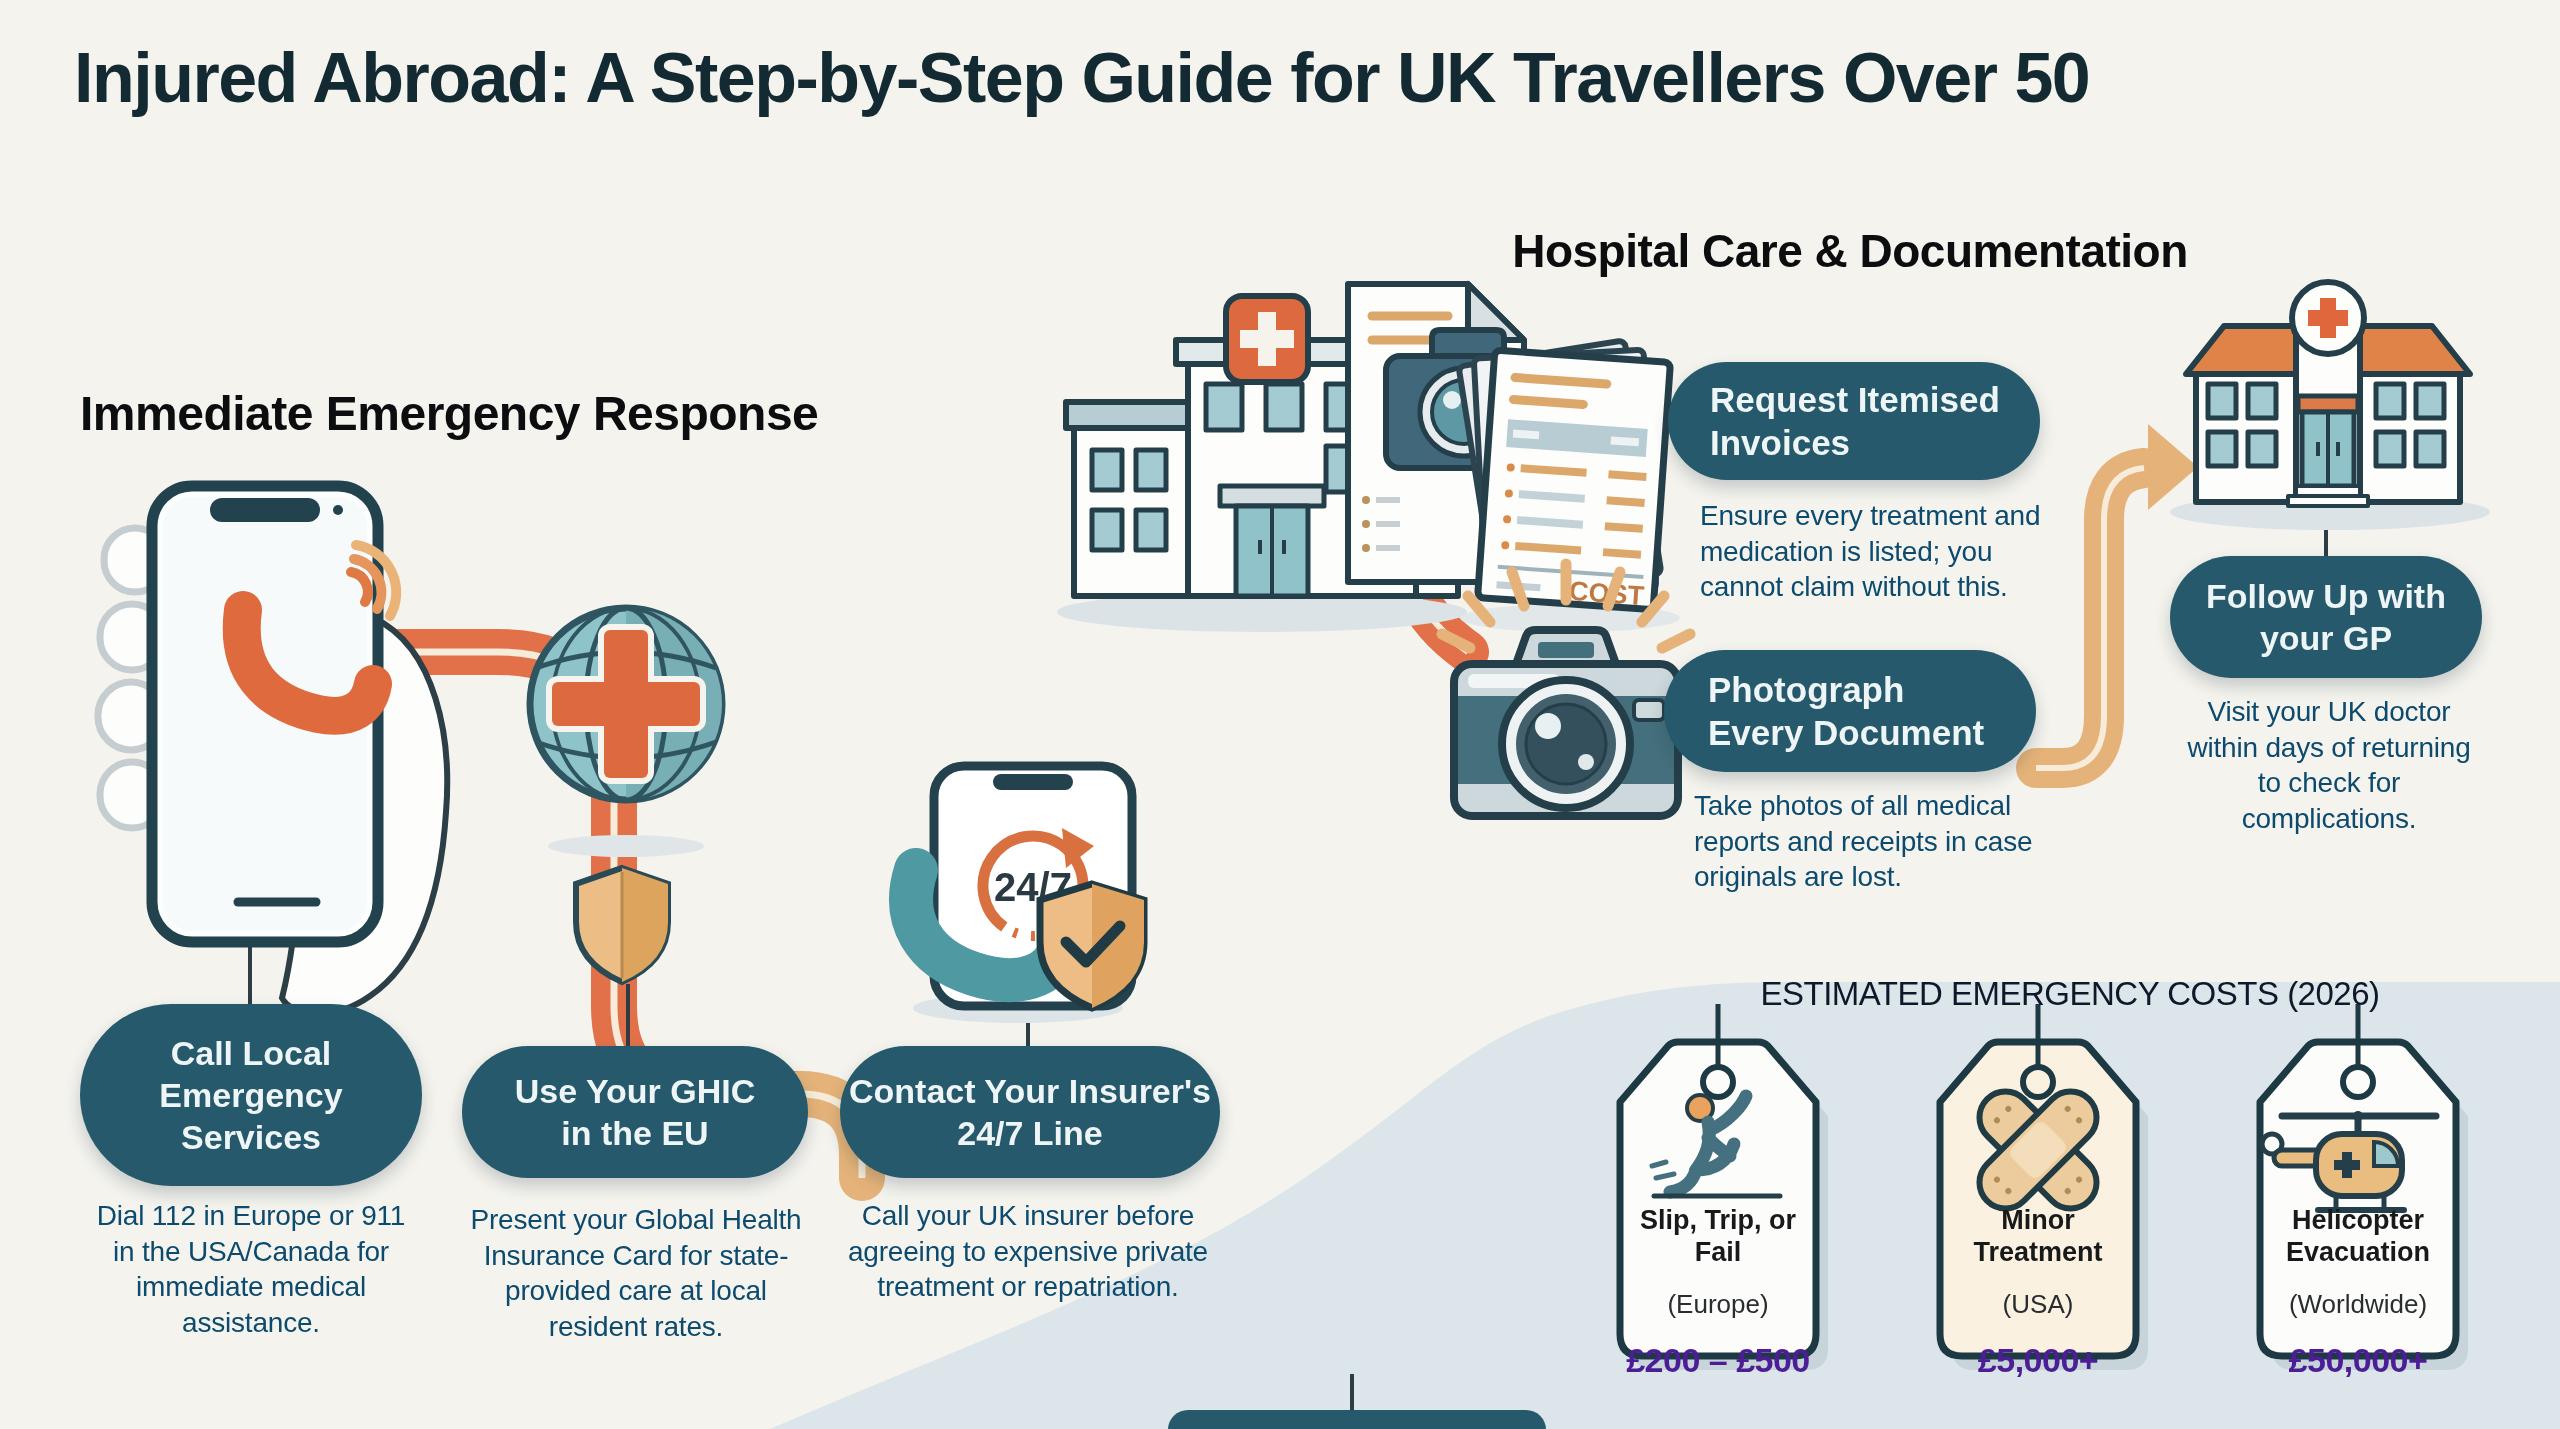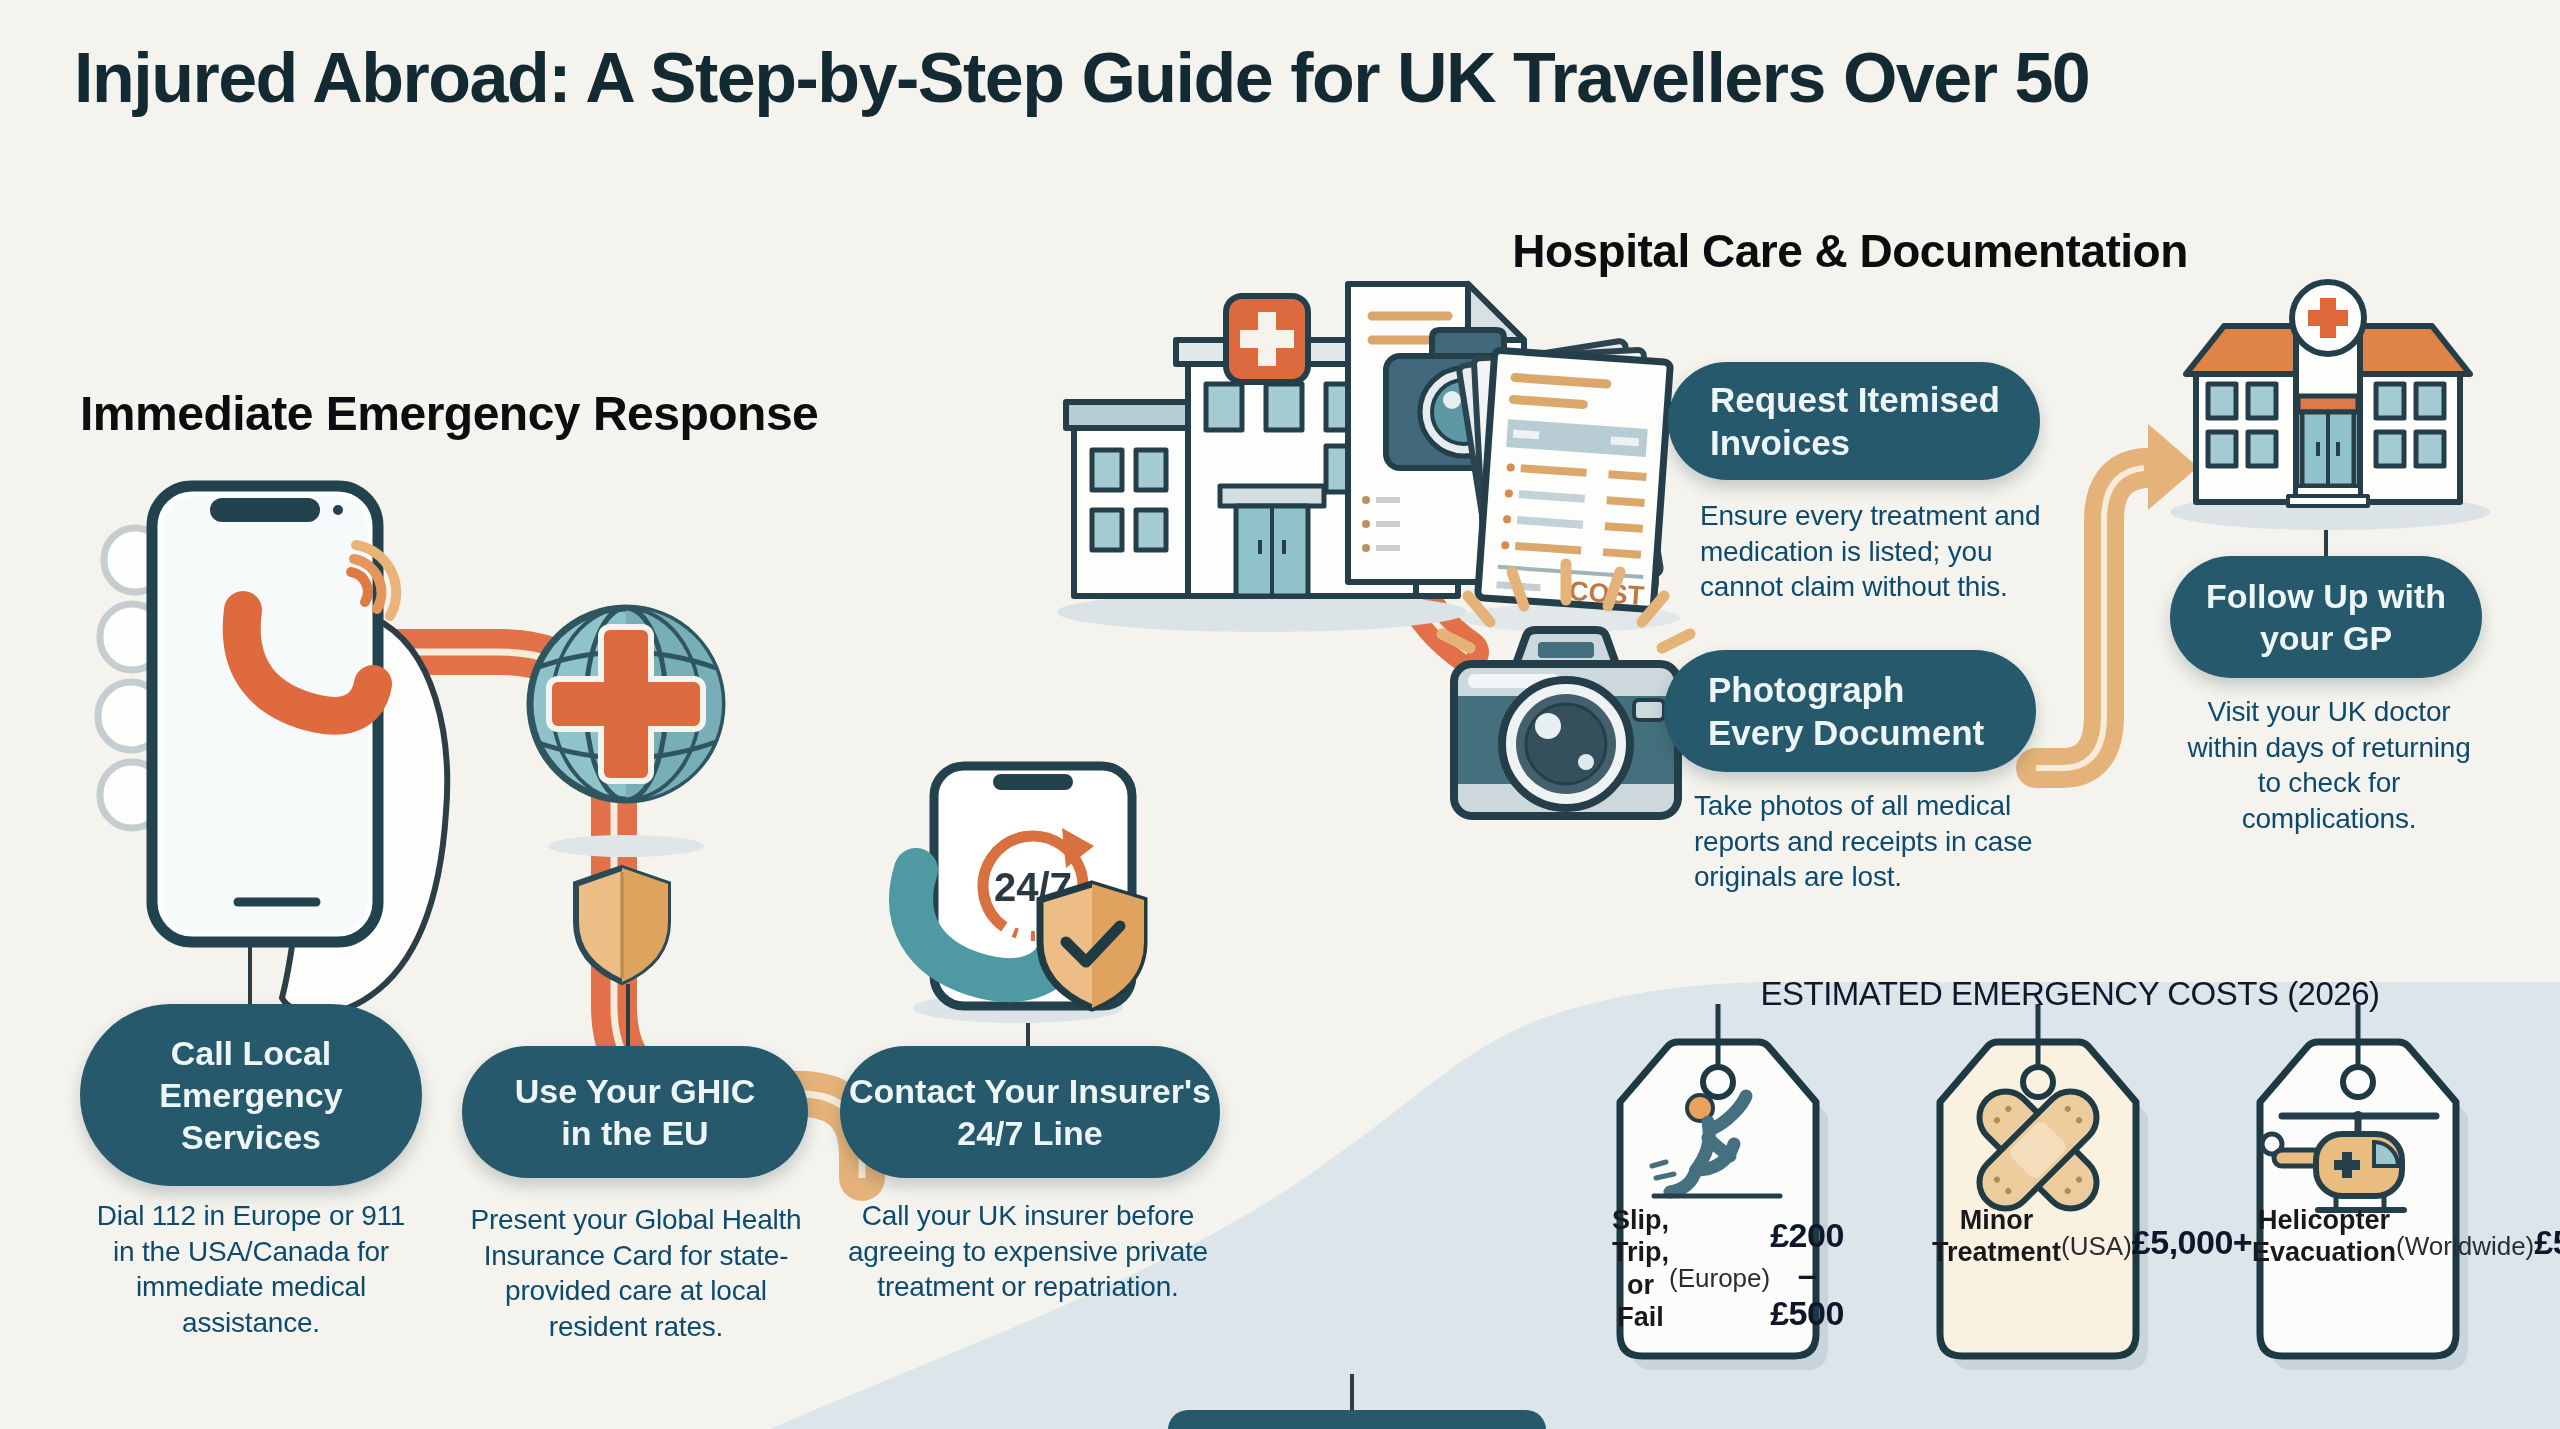--- a/index.html
+++ b/index.html
@@ -24,25 +24,25 @@
   #pill-r2{left:1664px;top:650px;width:372px;height:122px;border-radius:61px;font-size:35px;padding-left:44px;padding-right:38px;box-sizing:border-box}
   #pill-r3{left:2170px;top:556px;width:312px;height:122px;border-radius:61px;font-size:34px;padding:0 36px;box-sizing:border-box}
   .cap{position:absolute;color:#0c4a6e;font-size:28px;line-height:1.27;text-align:center;letter-spacing:-.2px}
   .cap.la{text-align:left}
   #cap-1{left:91px;top:1198px;width:320px}
   #cap-2{left:470px;top:1202px;width:332px}
   #cap-3{left:838px;top:1198px;width:380px}
   #cap-r1{left:1700px;top:498px;width:370px}
   #cap-r2{left:1694px;top:788px;width:370px}
   #cap-r3{left:2184px;top:694px;width:290px}
-  .tagtext{position:absolute;width:212px;display:flex;flex-direction:row;align-items:center;
+  .tagtext{position:absolute;width:212px;display:flex;flex-direction:column;align-items:center;
            text-align:center;color:#17191b}
   .tagname{font-weight:700;font-size:27px;line-height:1.2;width:184px}
   .tagregion{font-size:26px;margin-top:20px;color:#2a2d2f}
-  .tagprice{font-weight:700;font-size:34px;margin-top:12px;letter-spacing:-.5px;color:#0f172a}
+  .tagprice{font-weight:700;font-size:34px;margin-top:21px;letter-spacing:-.5px;color:#4c1d95}
 </style>
 </head>
 <body>
 
 <div id="canvas">
 
 <svg id="art" width="2560" height="1429" viewBox="0 0 2560 1429">
 
   <path d="M 770 1429 C 1000 1330 1180 1270 1330 1160 C 1440 1082 1480 1030 1590 1004 C 1660 986 1720 982 1800 982 L 2560 982 L 2560 1429 Z" fill="#dbe5ea"></path>
 

